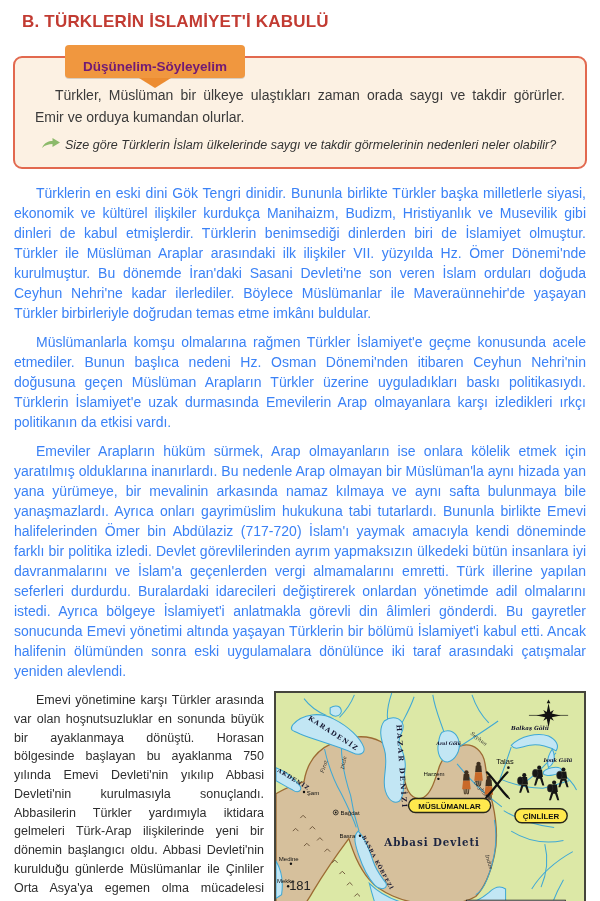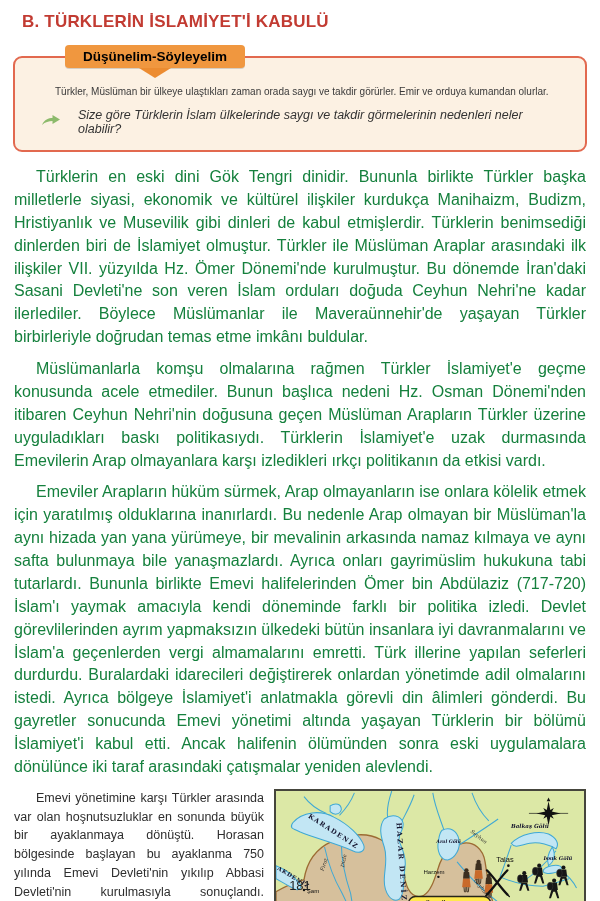--- a/index.html
+++ b/index.html
@@ -4,35 +4,35 @@
 <style>
   html,body{margin:0;padding:0;}
   body{background:#ffffff;font-family:"Liberation Sans",sans-serif;color:#2e2e2e;}
   .page{position:relative;width:600px;height:901px;margin:0 auto;background:#fff;overflow:hidden;}
 
   .page-title{margin:12px 0 10px 22px;font-size:17px;font-weight:bold;color:#c23b32;letter-spacing:.2px;}
 
   
   .think-box{position:relative;margin:24px 13px 14px;border:2px solid #e2694f;border-radius:9px;
              background:#fcf1e3;padding:22px 20px 10px;}
-  .banner{position:absolute;top:-13px;left:50px;background:#f0973f;color:#000000;font-weight:bold;
-          font-size:13.5px;padding:4px 18px 4px;border-radius:4px;box-shadow:0 1px 0 rgba(0,0,0,.15);}
+  .banner{position:absolute;top:-13px;left:50px;background:#f0973f;color:#701a75;font-weight:bold;
+          font-size:13.5px;padding:14px 18px 4px;border-radius:4px;box-shadow:0 1px 0 rgba(0,0,0,.15);}
   .banner::after{content:"";position:absolute;top:100%;left:50%;transform:translateX(-50%);
           width:0;height:0;border-left:16px solid transparent;border-right:16px solid transparent;
           border-top:10px solid #ec8c31;}
-  .quote{margin:4px 0 2px;font-size:10px;line-height:1.6;text-indent:20px;text-align:justify;color:#3a3a3a;}
+  .quote{margin:4px 0 2px;font-size:14px;line-height:1.6;text-indent:20px;text-align:justify;color:#3a3a3a;}
   .author{margin:6px 2px 0;text-align:right;font-weight:bold;font-style:italic;font-size:11px;color:#222;}
   .source{margin:2px 2px 8px;text-align:right;font-style:italic;font-size:10.5px;color:#333;}
-  .question{display:flex;align-items:center;gap:17px;margin:8px 0 4px 6px;font-style:italic;
+  .question{display:flex;align-items:center;gap:4px;margin:8px 0 4px 6px;font-style:italic;
             font-size:12.5px;color:#333;}
   .arrow-ic{flex:none;display:inline-block;}
 
   
-  .bodytext p{margin:9px 14px 0;font-size:16px;line-height:1.43;text-align:justify;
-              text-indent:22px;color:#15803d;}
+  .bodytext p{margin:9px 14px 0;font-size:14px;line-height:1.43;text-align:justify;
+              text-indent:22px;color:#3b82f6;}
 
   
   .cols{display:flex;gap:10px;margin:10px 14px 0;align-items:flex-start;}
   .col-left{flex:none;width:250px;font-size:12.5px;line-height:1.5;text-align:justify;
             text-indent:22px;color:#2e2e2e;margin:0;}
   .figure{flex:1;min-width:0;}
   .map-frame{border:2px solid #45453c;line-height:0;background:#dce8a6;}
   .map-frame svg{display:block;width:100%;height:auto;}
   .map-caption{margin-top:5px;background:#e9e9e6;border-radius:2px;padding:5px 9px;
                font-style:italic;font-size:10px;line-height:1.45;color:#333;}

